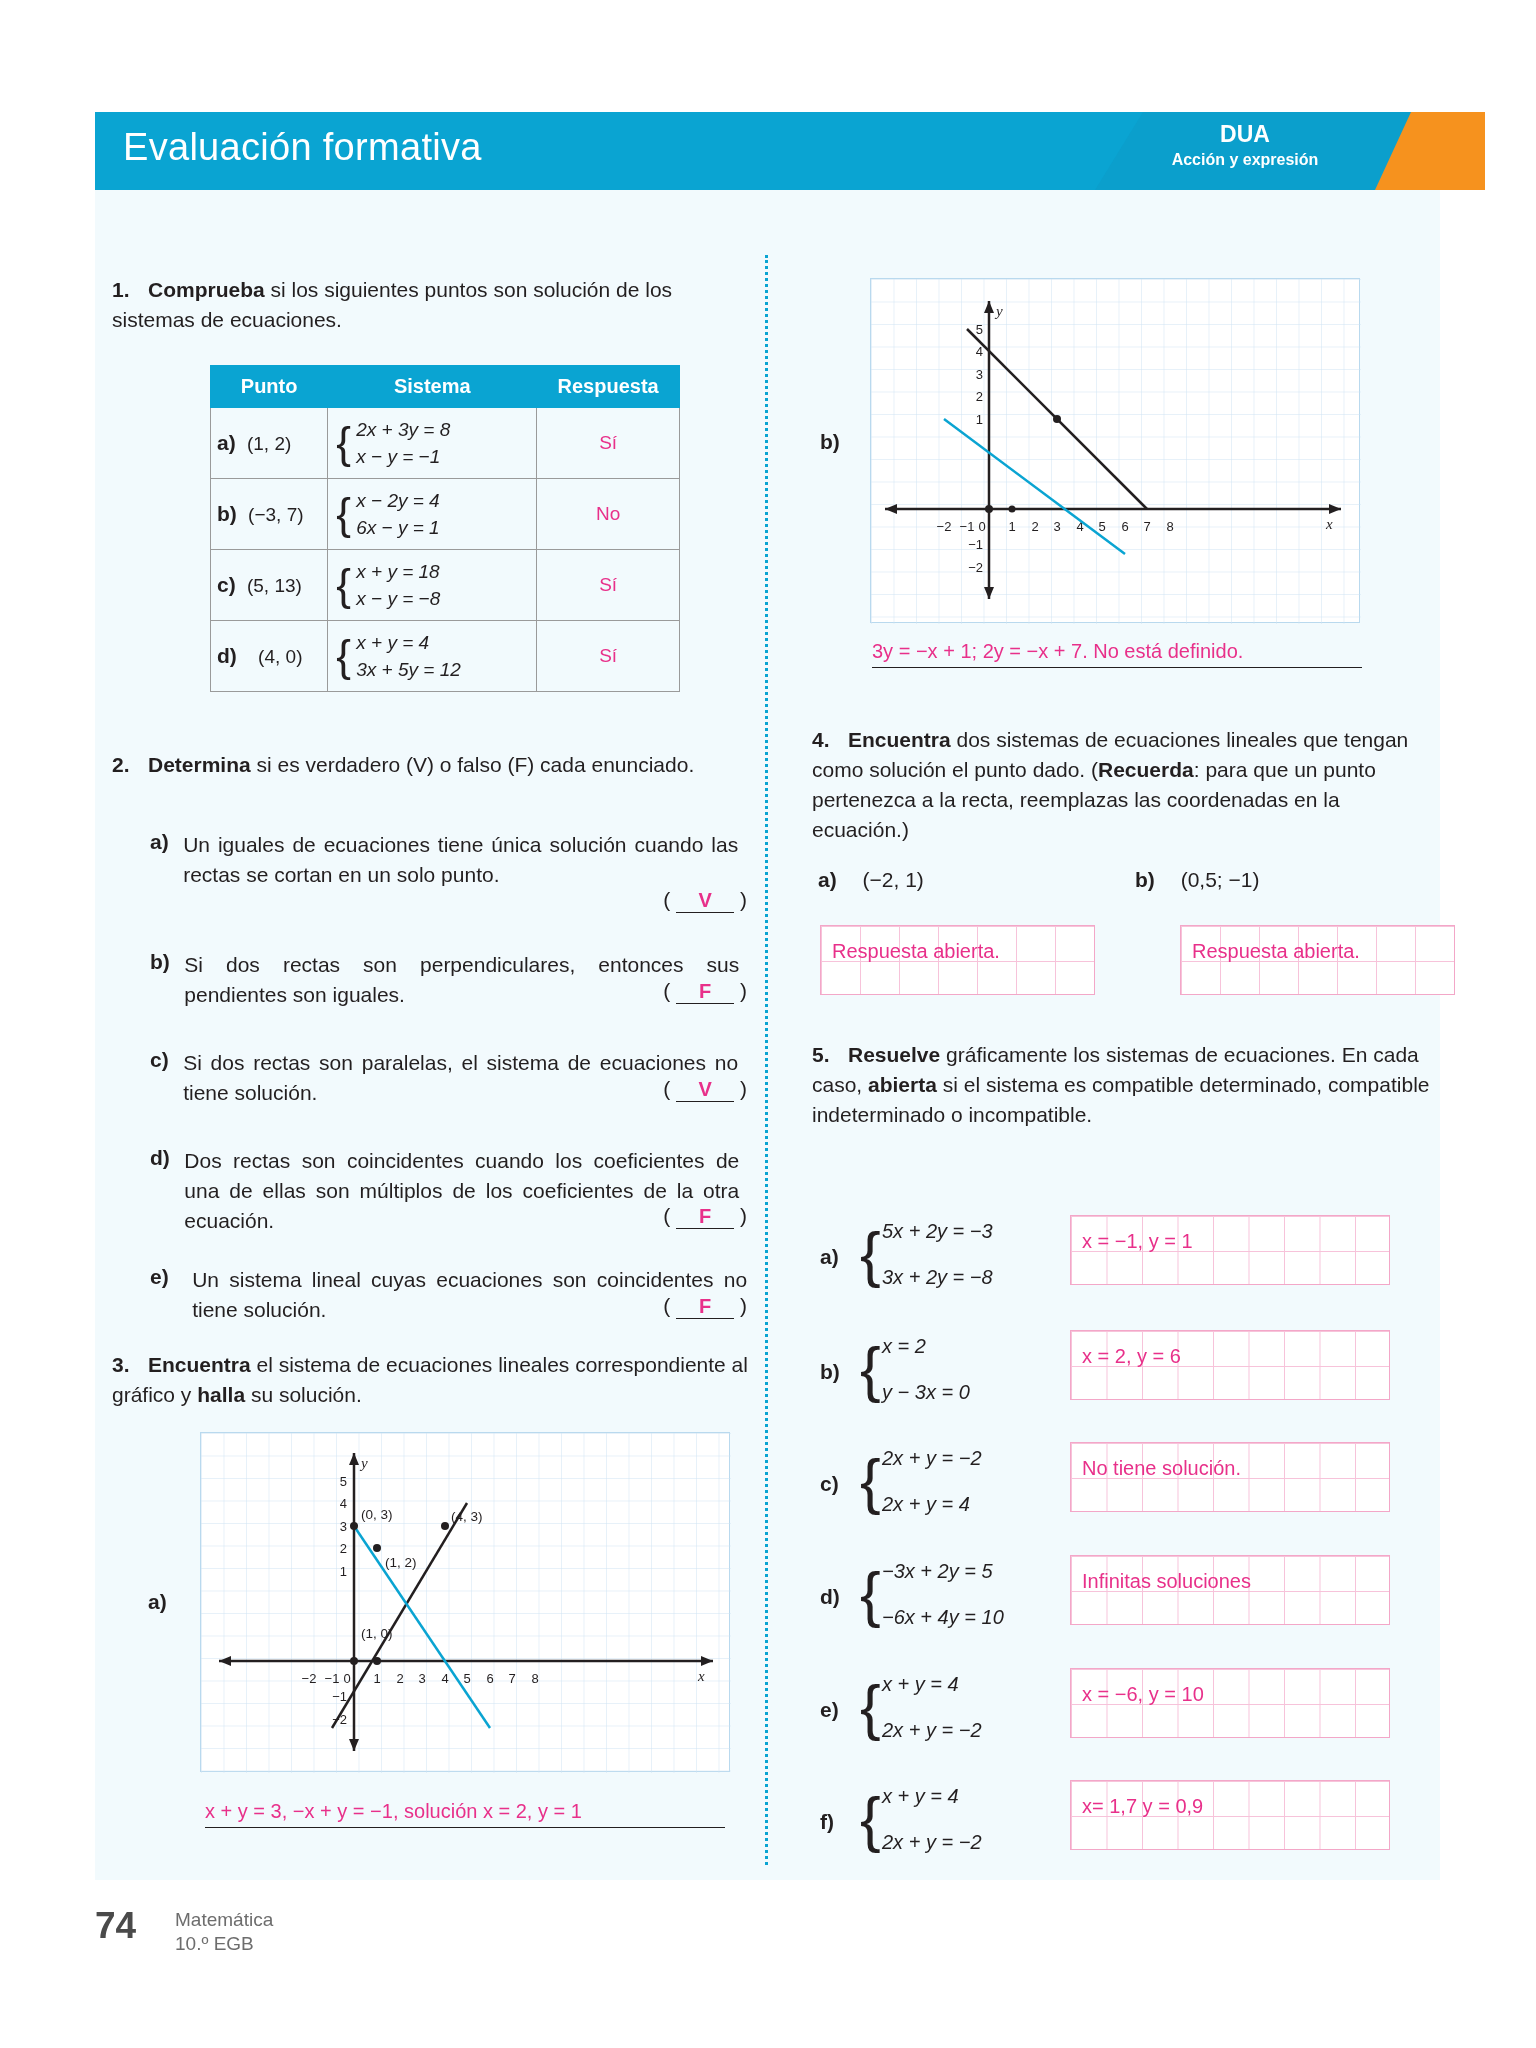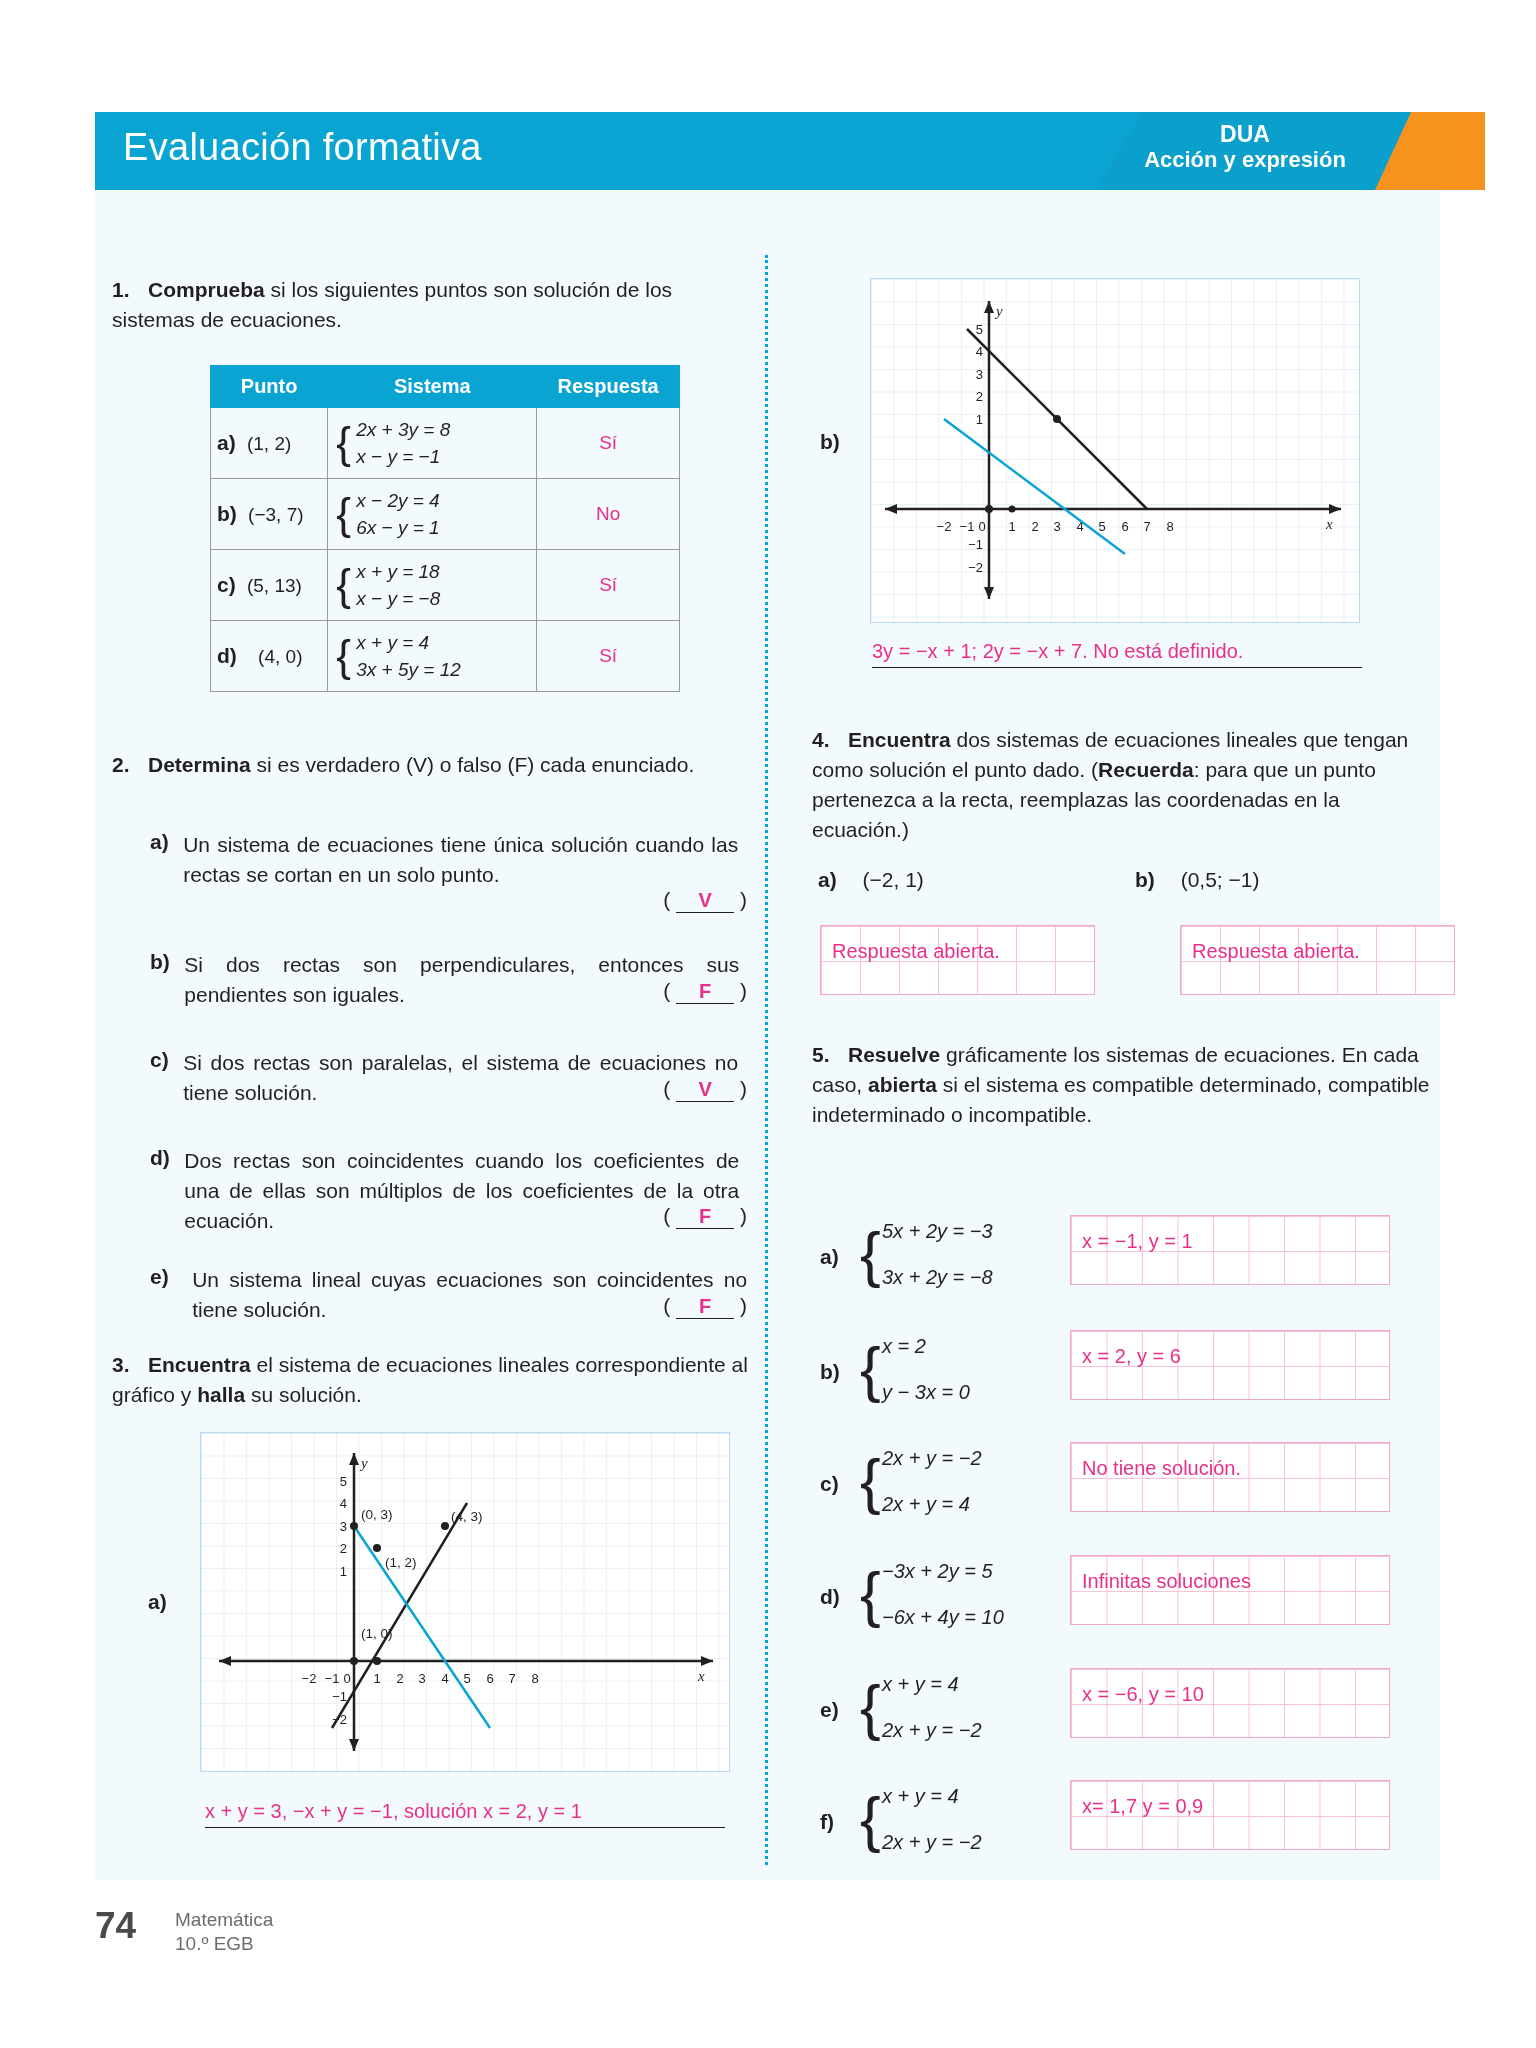--- a/index.html
+++ b/index.html
@@ -33,21 +33,21 @@
   .hdr-orange{
     position:absolute; left:1280px; top:0; width:110px; height:78px;
     background:#f6921e;
     clip-path: polygon(36px 0, 110px 0, 110px 78px, 0 78px);
   }
   .dua{
     position:absolute; right:50px; top:8px; text-align:center; width:290px;
     color:#fff;
   }
   .dua .l1{ font-size:23px; font-weight:bold; line-height:28px;}
-  .dua .l2{ font-size:22px; font-weight:bold; line-height:24px;}
+  .dua .l2{ font-size:16px; font-weight:bold; line-height:24px;}
   .code{
     position:absolute; right:0px; top:212px; font-size:15px; color:#e8308a;
   }
   
   .panel{
     position:absolute; left:95px; top:190px; width:1345px; height:1690px;
     background:#f2fafd;
   }
   .divider{
     position:absolute; left:765px; top:255px; height:1610px;
@@ -201,21 +201,21 @@
 
   <div class="col" style="left:112px; top:750px; width:640px;">
     <span class="qnum">2.</span>
     <span class="qtxt" style="margin-left:14px;">
       <b class="str">Determina</b><span> si es verdadero (V) o falso (F) cada enunciado.</span>
     </span>
   </div>
 
   <div class="col" style="left:150px; top:830px; width:605px;">
     <span class="item-lbl">a)</span>
-    <span class="qtxt" style="display:inline-block; width:555px; vertical-align:top; margin-left:10px;">Un sistema de ecuaciones tiene única solución cuando las rectas se cortan en un solo punto.</span>
+    <span class="qtxt" style="display:inline-block; width:555px; vertical-align:top; margin-left:10px;">Un iguales de ecuaciones tiene única solución cuando las rectas se cortan en un solo punto.</span>
     <div style="position:absolute; right:8px; top:58px; font-size:21px;">
       (&nbsp;<span class="uline">V</span>&nbsp;)
     </div>
   </div>
 
   <div class="col" style="left:150px; top:950px; width:605px;">
     <span class="item-lbl">b)</span>
     <span class="qtxt" style="display:inline-block; width:555px; vertical-align:top; margin-left:10px;">Si dos rectas son perpendiculares, entonces sus pendientes son iguales.</span>
     <div style="position:absolute; right:8px; top:29px; font-size:21px;">
       (&nbsp;<span class="uline">F</span>&nbsp;)

